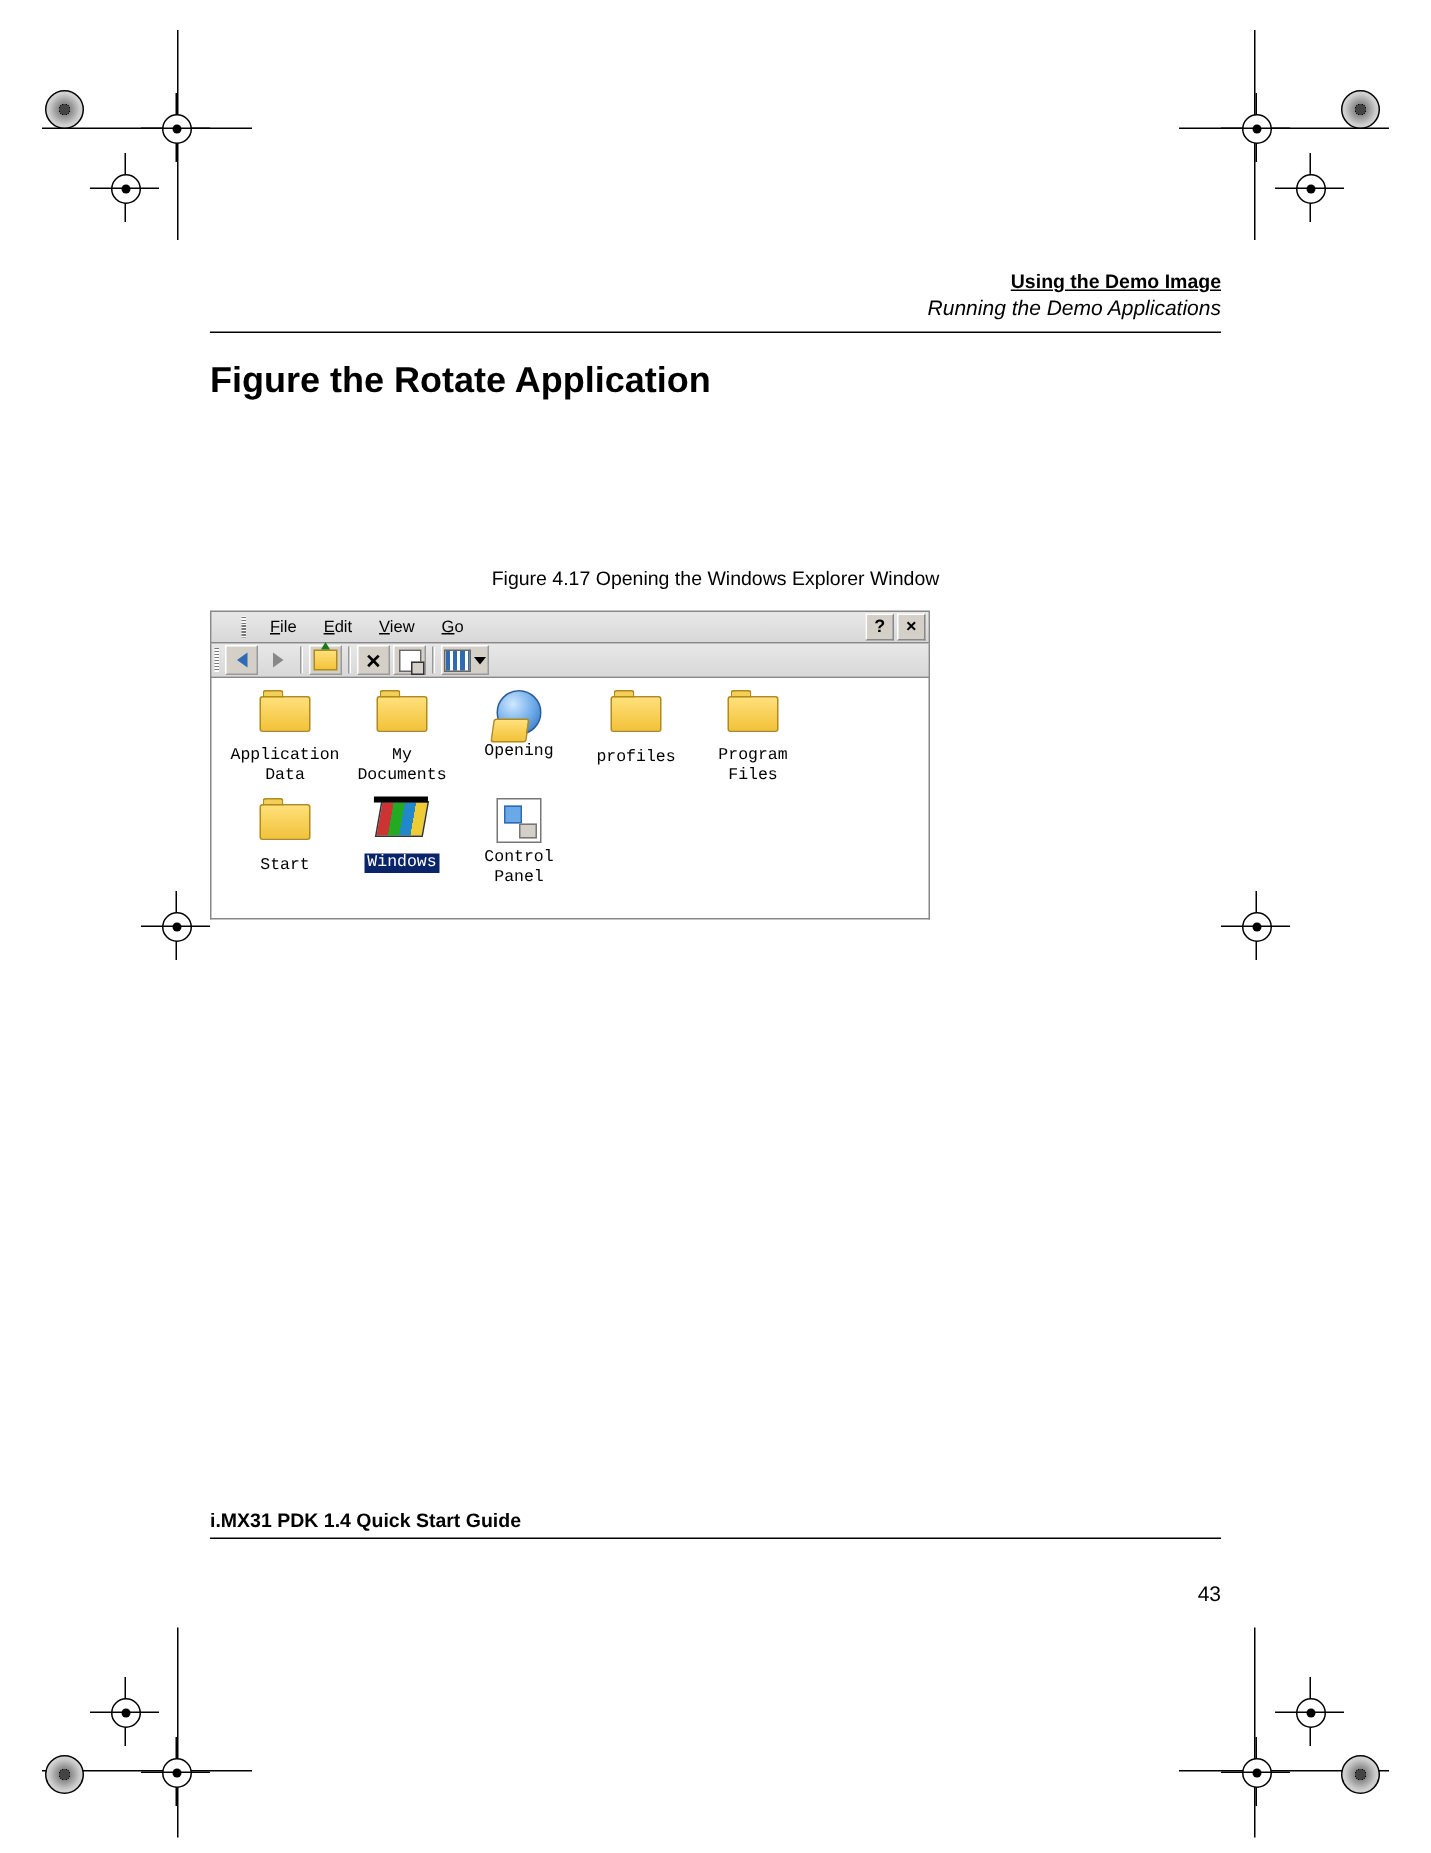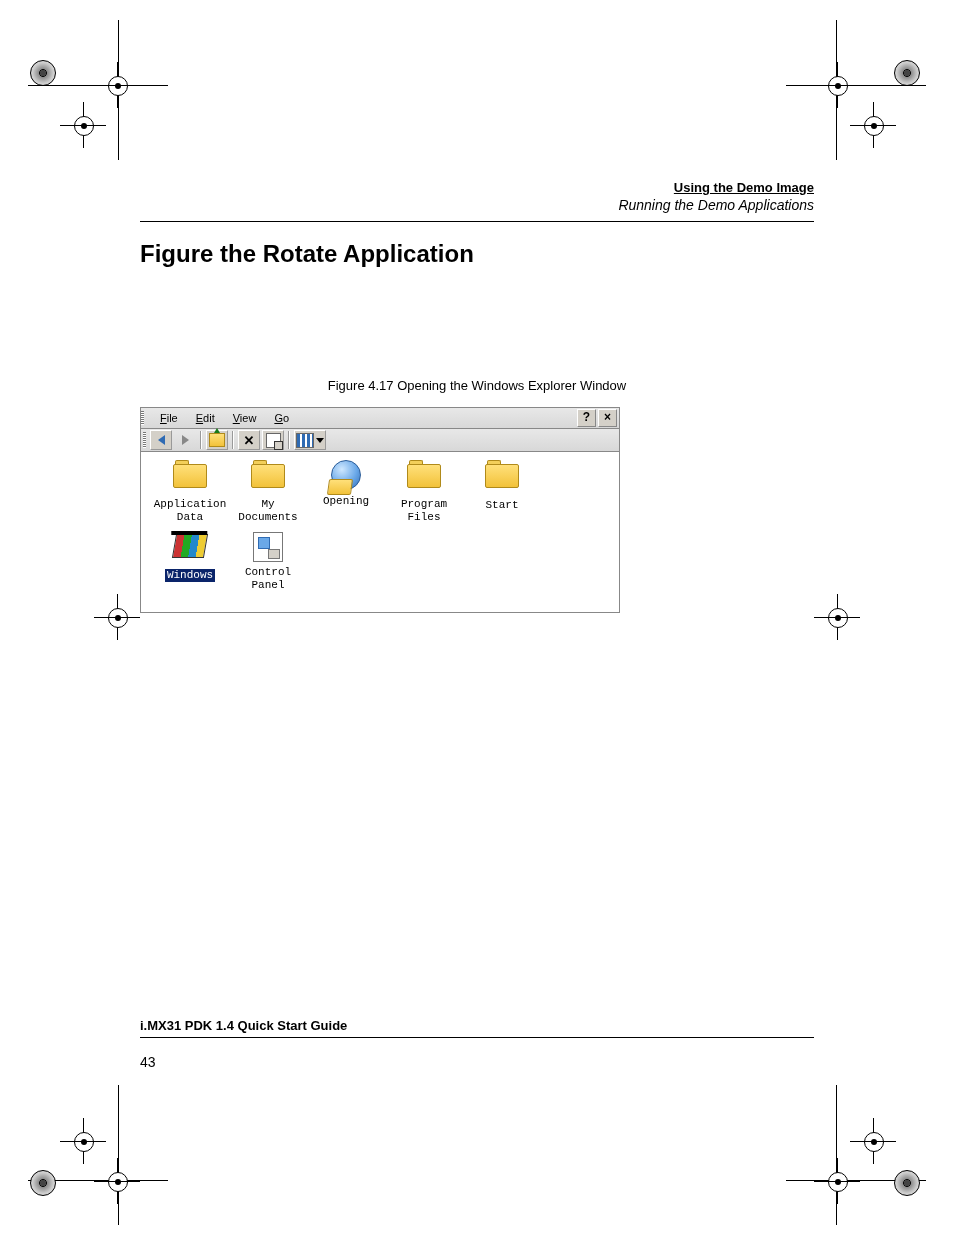--- a/index.html
+++ b/index.html
@@ -58,21 +58,21 @@
     border: 0;
     font-family: Tahoma, Arial, sans-serif;
     font-size: 11px;
     color: #000;
   }
   .menubar {
     background: linear-gradient(#e8e8e8, #d8d8d8);
     border: 1px solid #888;
     display: flex; align-items: center;
     height: 20px;
-    padding: 0 0;
+    padding: 0 20px;
     gap: 10px;
     position: relative;
   }
   .menubar .grip {
     width: 3px; height: 14px;
     background: repeating-linear-gradient(#777 0 1px, #fff 1px 2px);
     margin-right: 2px;
   }
   .menubar .menuitem { padding: 1px 4px; cursor: default; }
   .menubar .menuitem u { text-decoration: underline; }
@@ -167,21 +167,21 @@
   .icon-item.selected .lbl {
     background: #0a246a; color: #fff;
   }
 
   
   .footer {
     position: absolute; left: 0; bottom: 40px; width: 100%;
   }
   .footer .ftitle { text-align: left; font-weight: bold; font-size: 13px; margin-bottom: 4px; }
   .footer-rule { border-top: 1.5px solid #000; }
-  .pagenum { text-align: left; font-size: 14px; margin-top: 16px; }
+  .pagenum { text-align: right; font-size: 14px; margin-top: 28px; }
 
   
   .arrow-left { width:0;height:0;border-top:5px solid transparent;border-bottom:5px solid transparent;border-right:7px solid #2f6bb3; }
   .arrow-right { width:0;height:0;border-top:5px solid transparent;border-bottom:5px solid transparent;border-left:7px solid #888; }
   .up-folder {
     width:14px;height:12px;background:linear-gradient(#ffe07a,#f2c23a);border:1px solid #b08a1a;position:relative;
   }
   .up-folder::after{content:"";position:absolute;left:4px;top:-6px;width:0;height:0;border-left:3px solid transparent;border-right:3px solid transparent;border-bottom:5px solid #1a7a1a;}
   .x-ic { font-weight:bold; font-size:13px; line-height:13px; }
   .prop-ic {
@@ -281,20 +281,23 @@
             <div class="folder-icon"></div>
           </div><span class="lbl">Application<br>Data</span></div>
         <div class="icon-item"><div class="ic">
             <div class="folder-icon"></div>
           </div><span class="lbl">My<br>Documents</span></div>
         <div class="icon-item"><div class="ic">
             <div class="globe-icon"></div>
           </div><span class="lbl">Opening</span></div>
         <div class="icon-item"><div class="ic">
             <div class="folder-icon"></div>
+          </div><span class="lbl">profiles</span></div>
+        <div class="icon-item"><div class="ic">
+            <div class="folder-icon"></div>
           </div><span class="lbl">Program<br>Files</span></div>
         <div class="icon-item"><div class="ic">
             <div class="folder-icon"></div>
           </div><span class="lbl">Start</span></div>
         <div class="icon-item selected"><div class="ic">
             <div class="windows-icon"></div>
           </div><span class="lbl">Windows</span></div>
         <div class="icon-item"><div class="ic">
             <div class="cpl-icon"></div>
           </div><span class="lbl">Control<br>Panel</span></div>

